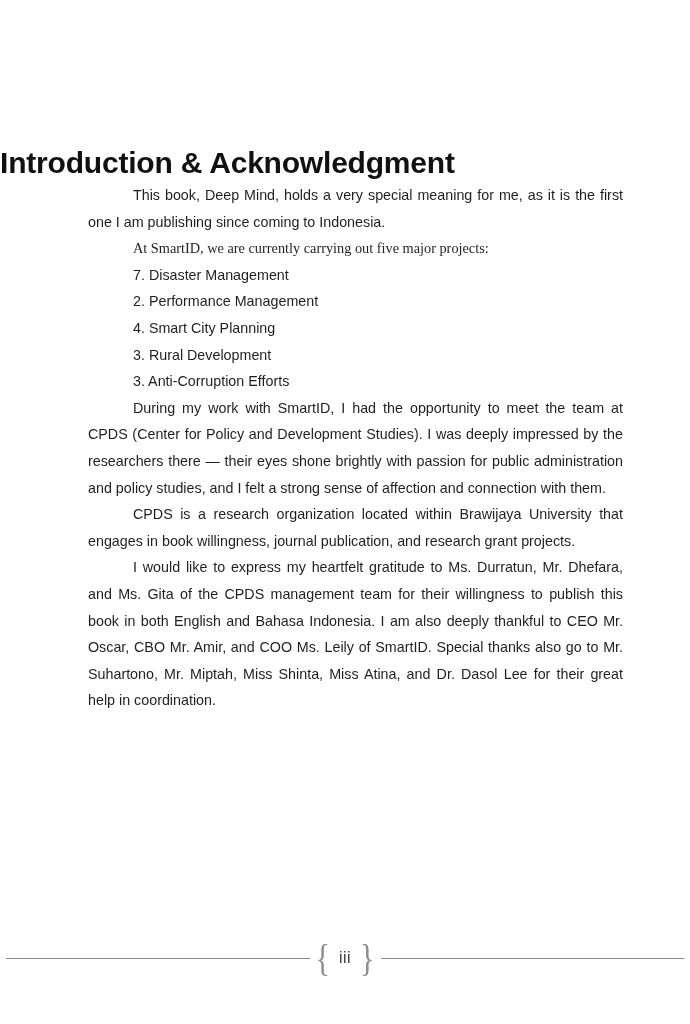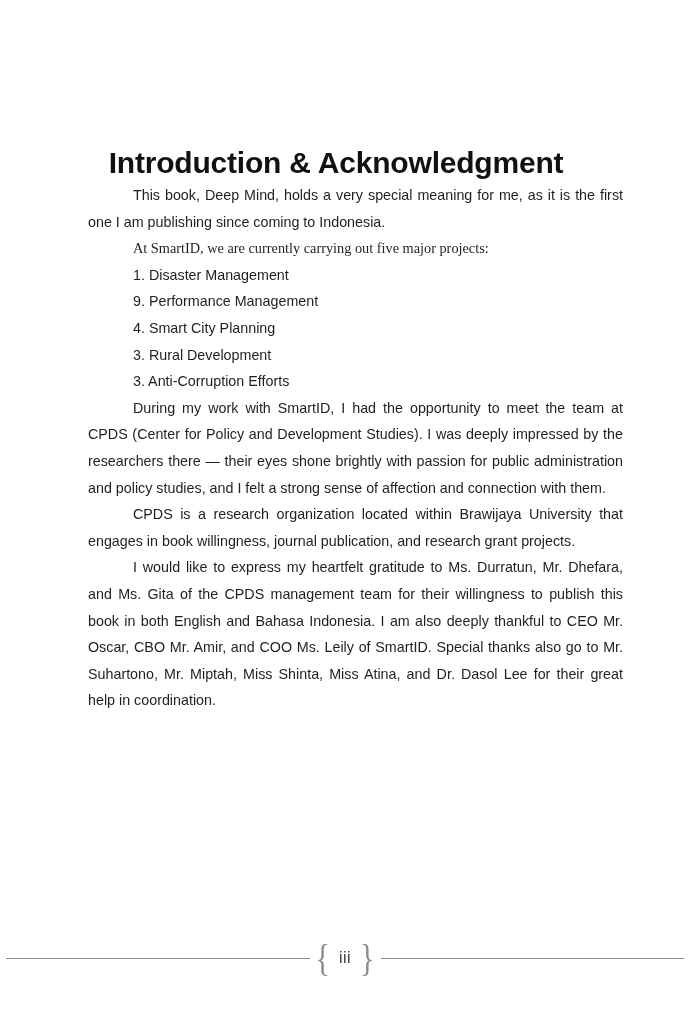--- a/index.html
+++ b/index.html
@@ -18,21 +18,21 @@
   .page {
     position: absolute;
     inset: 0;
     background: #ffffff;
   }
   .page-title {
     position: absolute;
     top: 126px;
     left: 0;
     right: 18px;
-    text-align: center;
+    text-align: left;
     font-size: 30px;
     font-weight: bold;
     letter-spacing: -0.2px;
     color: #111111;
   }
   .content {
     position: absolute;
     top: 182px;
     left: 88px;
     width: 535px;
@@ -110,22 +110,22 @@
   <h1 class="page-title">Introduction &amp; Acknowledgment</h1>
 
   <div class="content">
 
     <p class="para">This book, Deep Mind, holds a very special meaning for me, as it is the first one I am publishing since coming to Indonesia.</p>
 
 
     <p class="para last-line-natural">At SmartID, we are currently carrying out five major projects:</p>
 
     <ul class="list">
-      <li class="list-item">1. Disaster Management</li>
-      <li class="list-item">9. Performance Management</li>
+      <li class="list-item">7. Disaster Management</li>
+      <li class="list-item">2. Performance Management</li>
       <li class="list-item">4. Smart City Planning</li>
       <li class="list-item">3. Rural Development</li>
       <li class="list-item">3. Anti-Corruption Efforts</li>
     </ul>
 
     <p class="para">During my work with SmartID, I had the opportunity to meet the team at CPDS (Center for Policy and Development Studies). I was deeply impressed by the researchers there — their eyes shone brightly with passion for public administration and policy studies, and I felt a strong sense of affection and connection with them.</p>
 
     <p class="para">CPDS is a research organization located within Brawijaya University that engages in book willingness, journal publication, and research grant projects.</p>
 
     <p class="para">I would like to express my heartfelt gratitude to Ms. Durratun, Mr. Dhefara, and Ms. Gita of the CPDS management team for their willingness to publish this book in both English and Bahasa Indonesia. I am also deeply thankful to CEO Mr. Oscar, CBO Mr. Amir, and COO Ms. Leily of SmartID. Special thanks also go to Mr. Suhartono, Mr. Miptah, Miss Shinta, Miss Atina, and Dr. Dasol Lee for their great help in coordination.</p>

